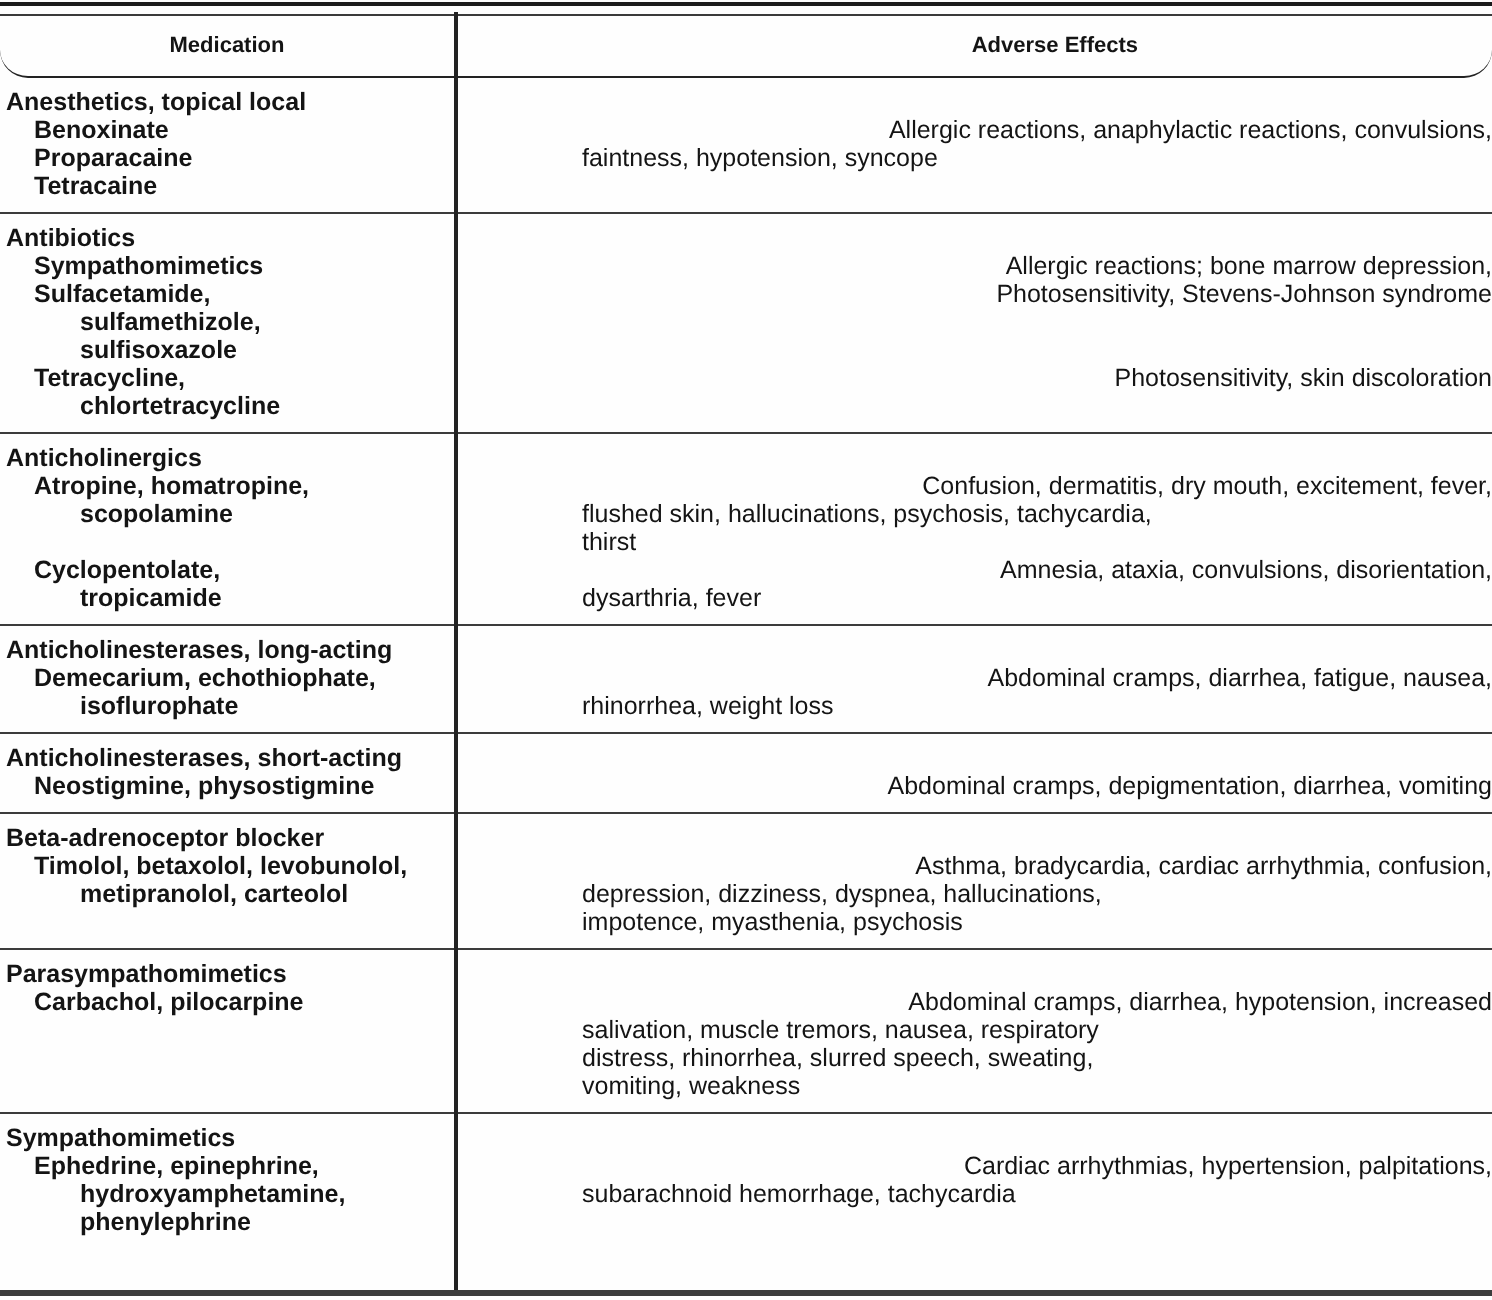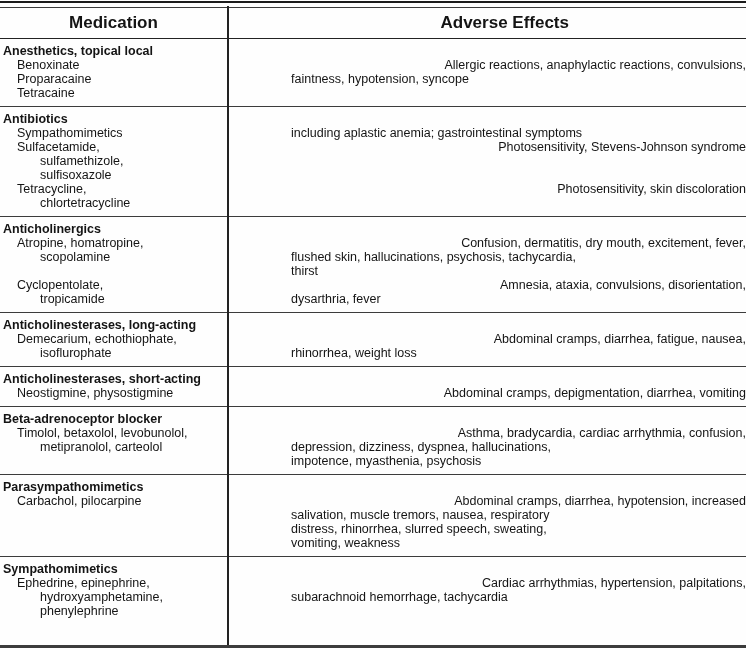--- a/index.html
+++ b/index.html
@@ -42,21 +42,22 @@
     width: 1.6px;
     background: #222222;
   }
   .header-row {
     margin-top: 7px;
     height: 31px;
     display: flex;
     align-items: center;
     border-bottom: 1.8px solid #222222;
     font-weight: bold;
-    font-size: 17px;
+    font-size: 11px;
+    border-radius: 14px;
   }
   .h-med {
     width: 227px;
     text-align: center;
   }
   .h-fx {
     width: 342px;
     text-align: right;
   }
   .group {
@@ -70,20 +71,21 @@
     font-weight: bold;
     height: 14px;
     white-space: nowrap;
   }
   .entry {
     display: flex;
   }
   .mcol {
     width: 255px;
     box-sizing: border-box;
+    font-weight: bold;
   }
   .fcol {
     flex: 1;
     box-sizing: border-box;
   }
   .ln {
     height: 14px;
     white-space: nowrap;
   }
   .mi1 { padding-left: 17px; }
@@ -118,21 +120,21 @@
           </div>
         </div>
       </div>
       <div class="group">
         <div class="group-title">Antibiotics</div>
         <div class="entry">
           <div class="mcol">
             <div class="ln mi1">Sympathomimetics</div>
           </div>
           <div class="fcol">
-            <div class="ln fi1">including aplastic anemia; gastrointestinal symptoms</div>
+            <div class="ln fi0">Allergic reactions; bone marrow depression,</div>
           </div>
         </div>
         <div class="entry">
           <div class="mcol">
             <div class="ln mi1">Sulfacetamide,</div>
             <div class="ln mi2">sulfamethizole,</div>
             <div class="ln mi2">sulfisoxazole</div>
           </div>
           <div class="fcol">
             <div class="ln fi0">Photosensitivity, Stevens-Johnson syndrome</div>

